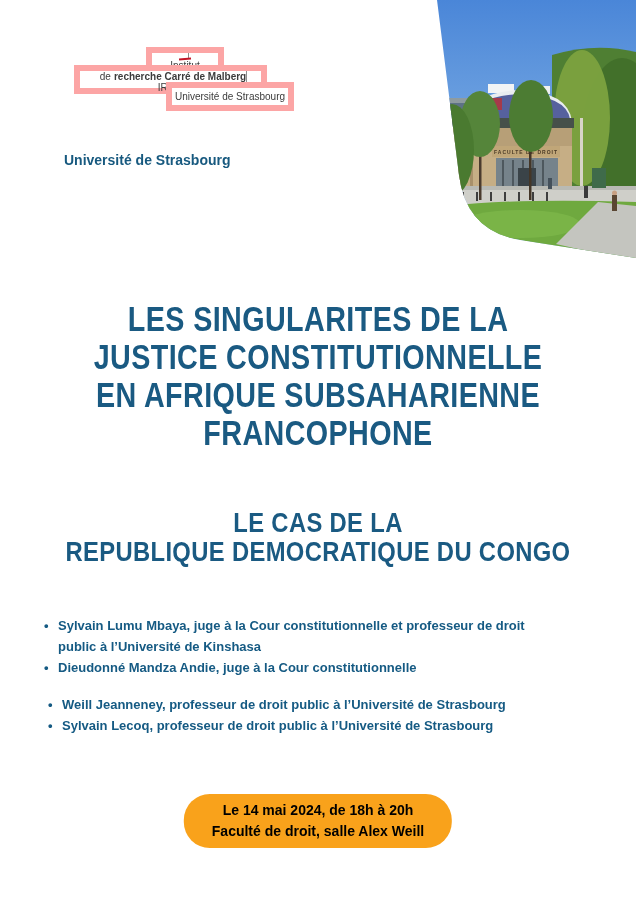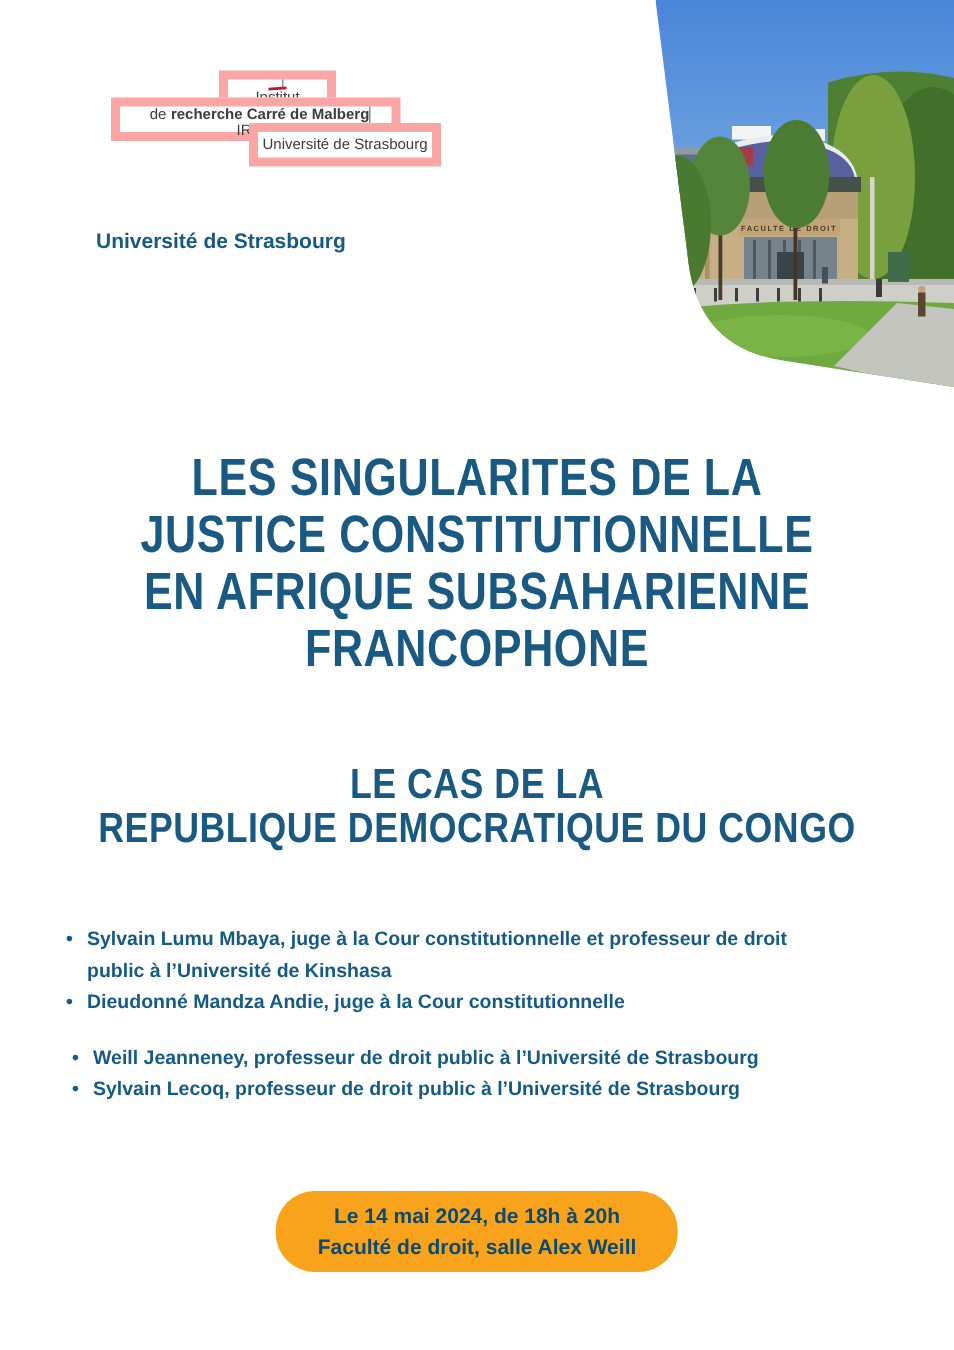--- a/index.html
+++ b/index.html
@@ -36,21 +36,21 @@
   .speakers{position:absolute;left:44px;width:528px;margin:0;padding:0;list-style:none;
     color:#155a83;font-weight:bold;font-size:13px;line-height:21px;}
   .speakers.g1{top:615px;}
   .speakers.g2{top:694px;left:48px;}
   .speakers li{display:flex;}
   .speakers .dot{width:14px;flex:0 0 14px;}
   .speakers .txt{max-width:505px;}
   
   .pill{position:absolute;top:794px;left:50%;transform:translateX(-50%);
     background:#f9a21b;border-radius:26px;padding:6px 28px;text-align:center;
-    color:#0c4a6e;font-weight:bold;font-size:14px;line-height:21px;white-space:nowrap;}
+    color:#000000;font-weight:bold;font-size:14px;line-height:21px;white-space:nowrap;}
 </style>
 </head>
 <body>
 
 <div class="page">
 
   <svg class="photo" viewBox="0 0 636 270" aria-hidden="true">
     <defs>
       <linearGradient id="sky" x1="0" y1="0" x2="0" y2="1">
         <stop offset="0" stop-color="#4a86d8"></stop>

